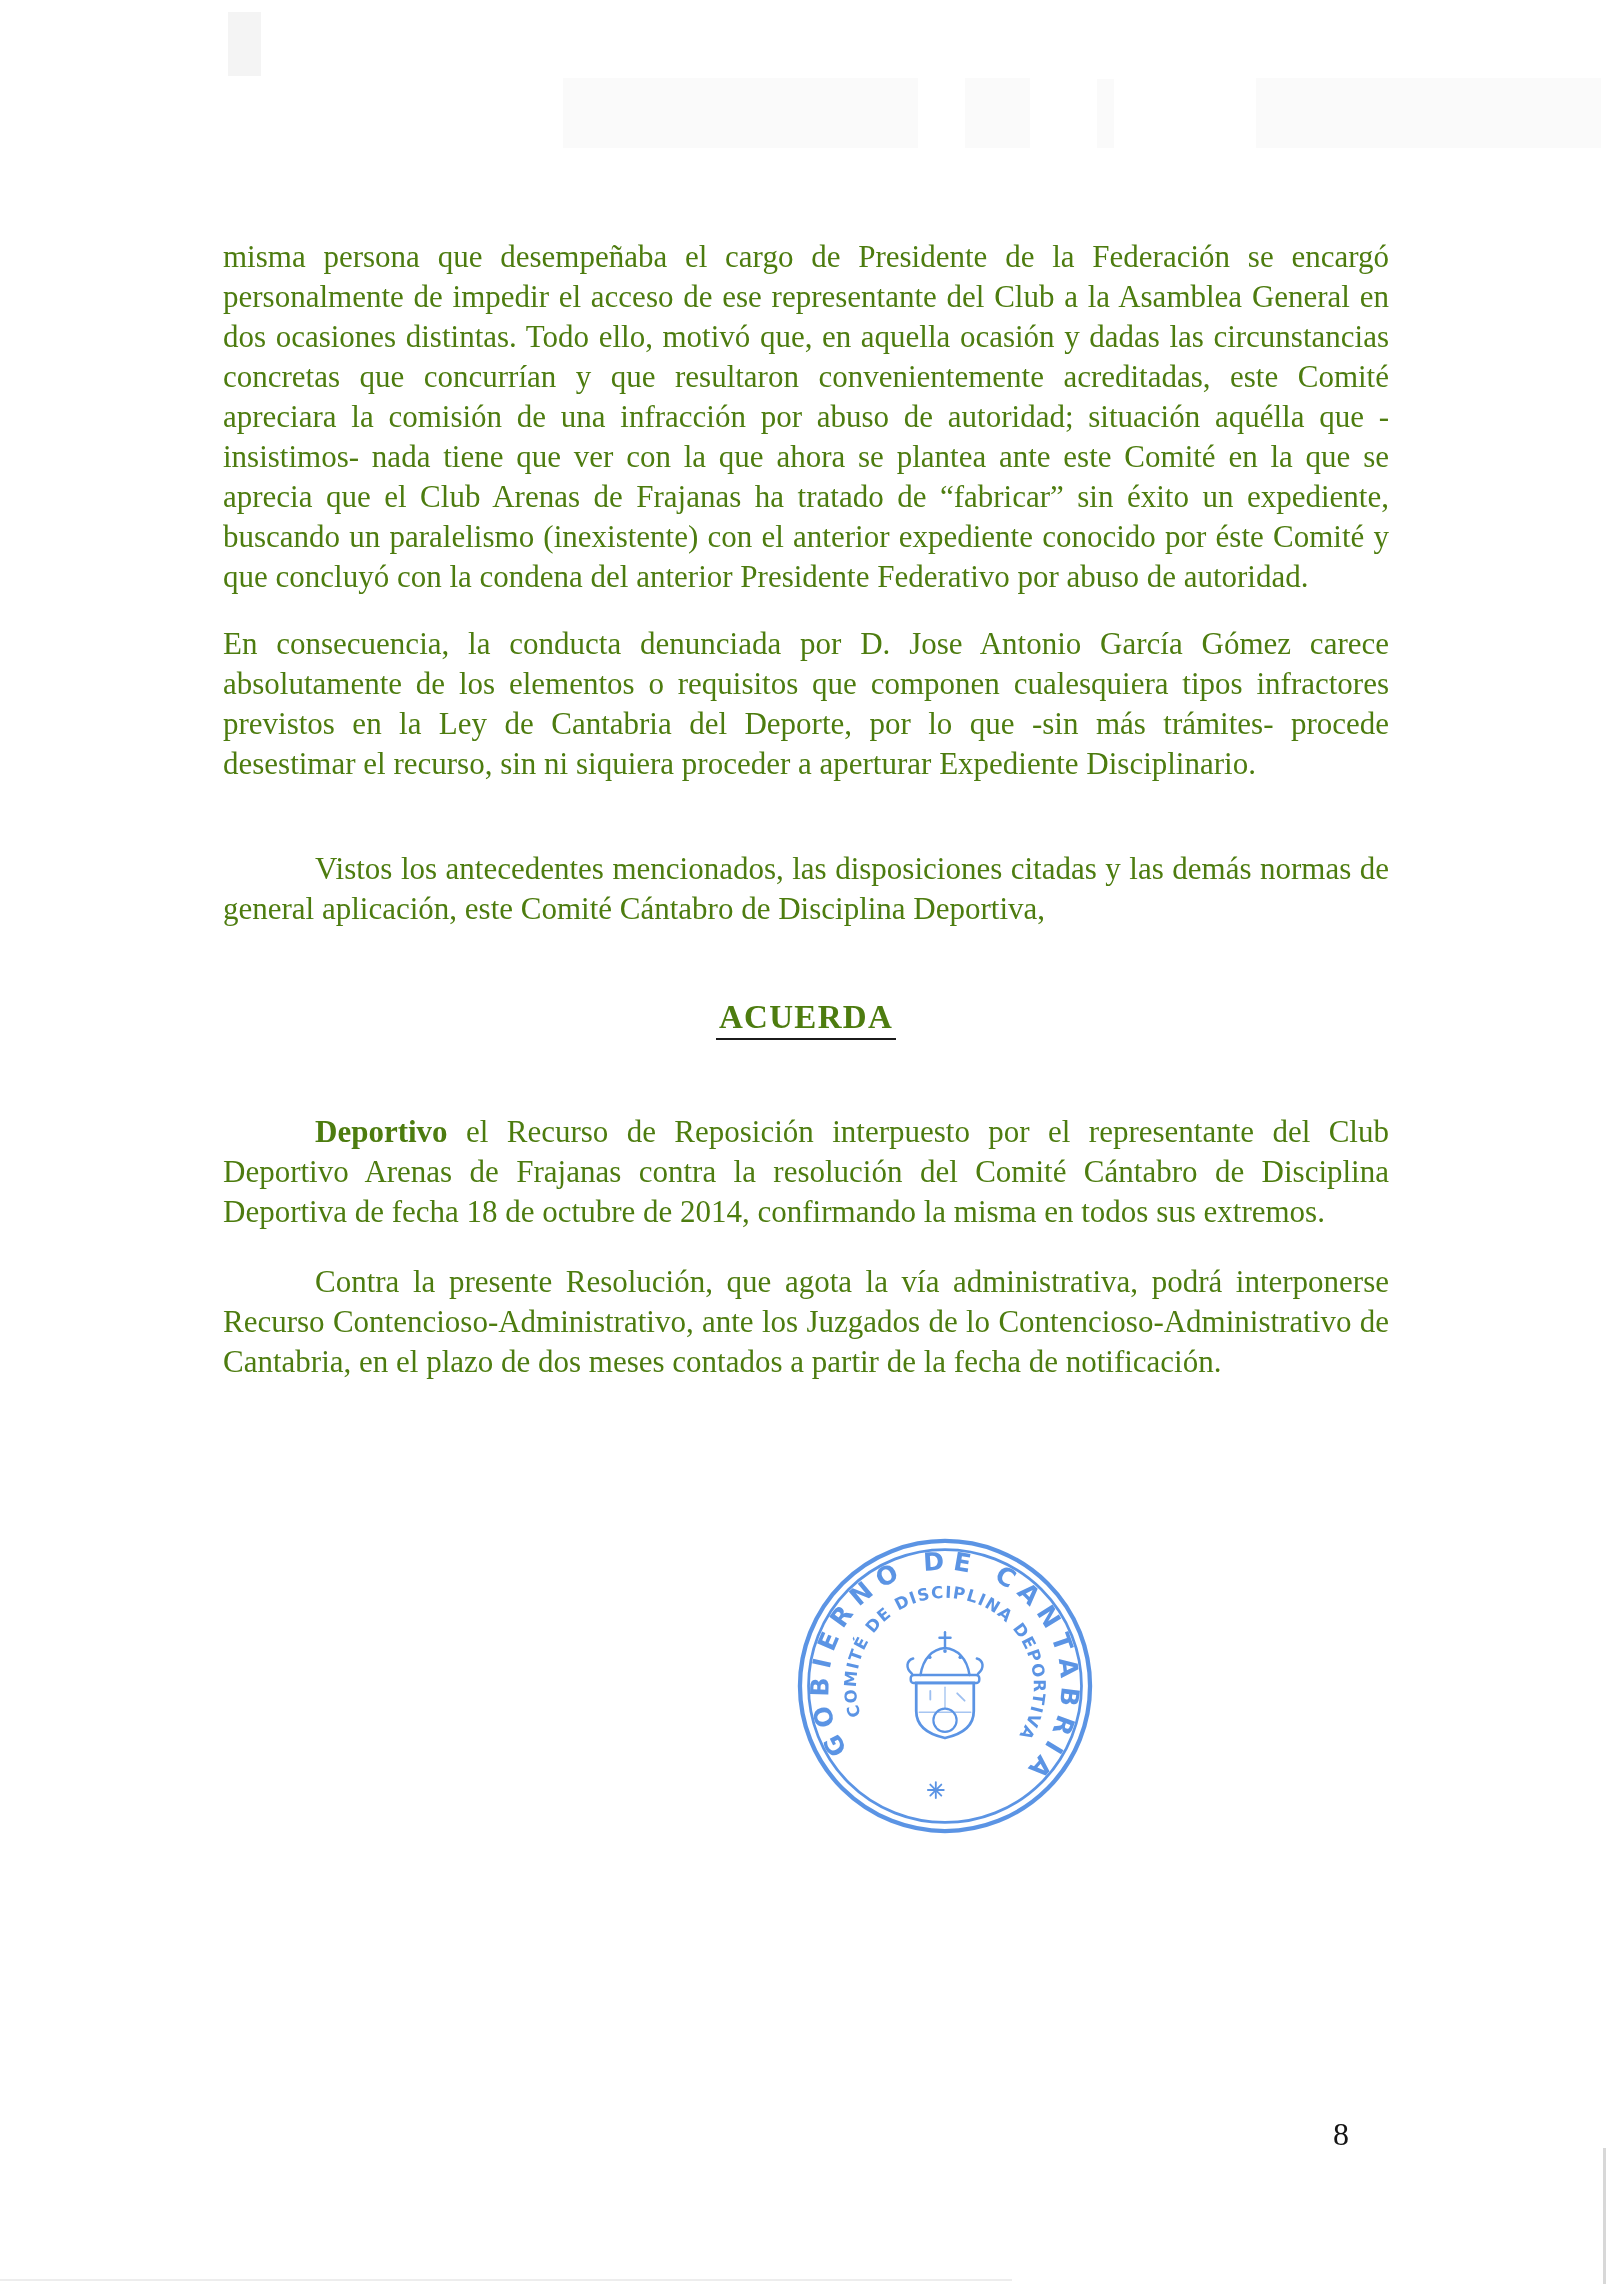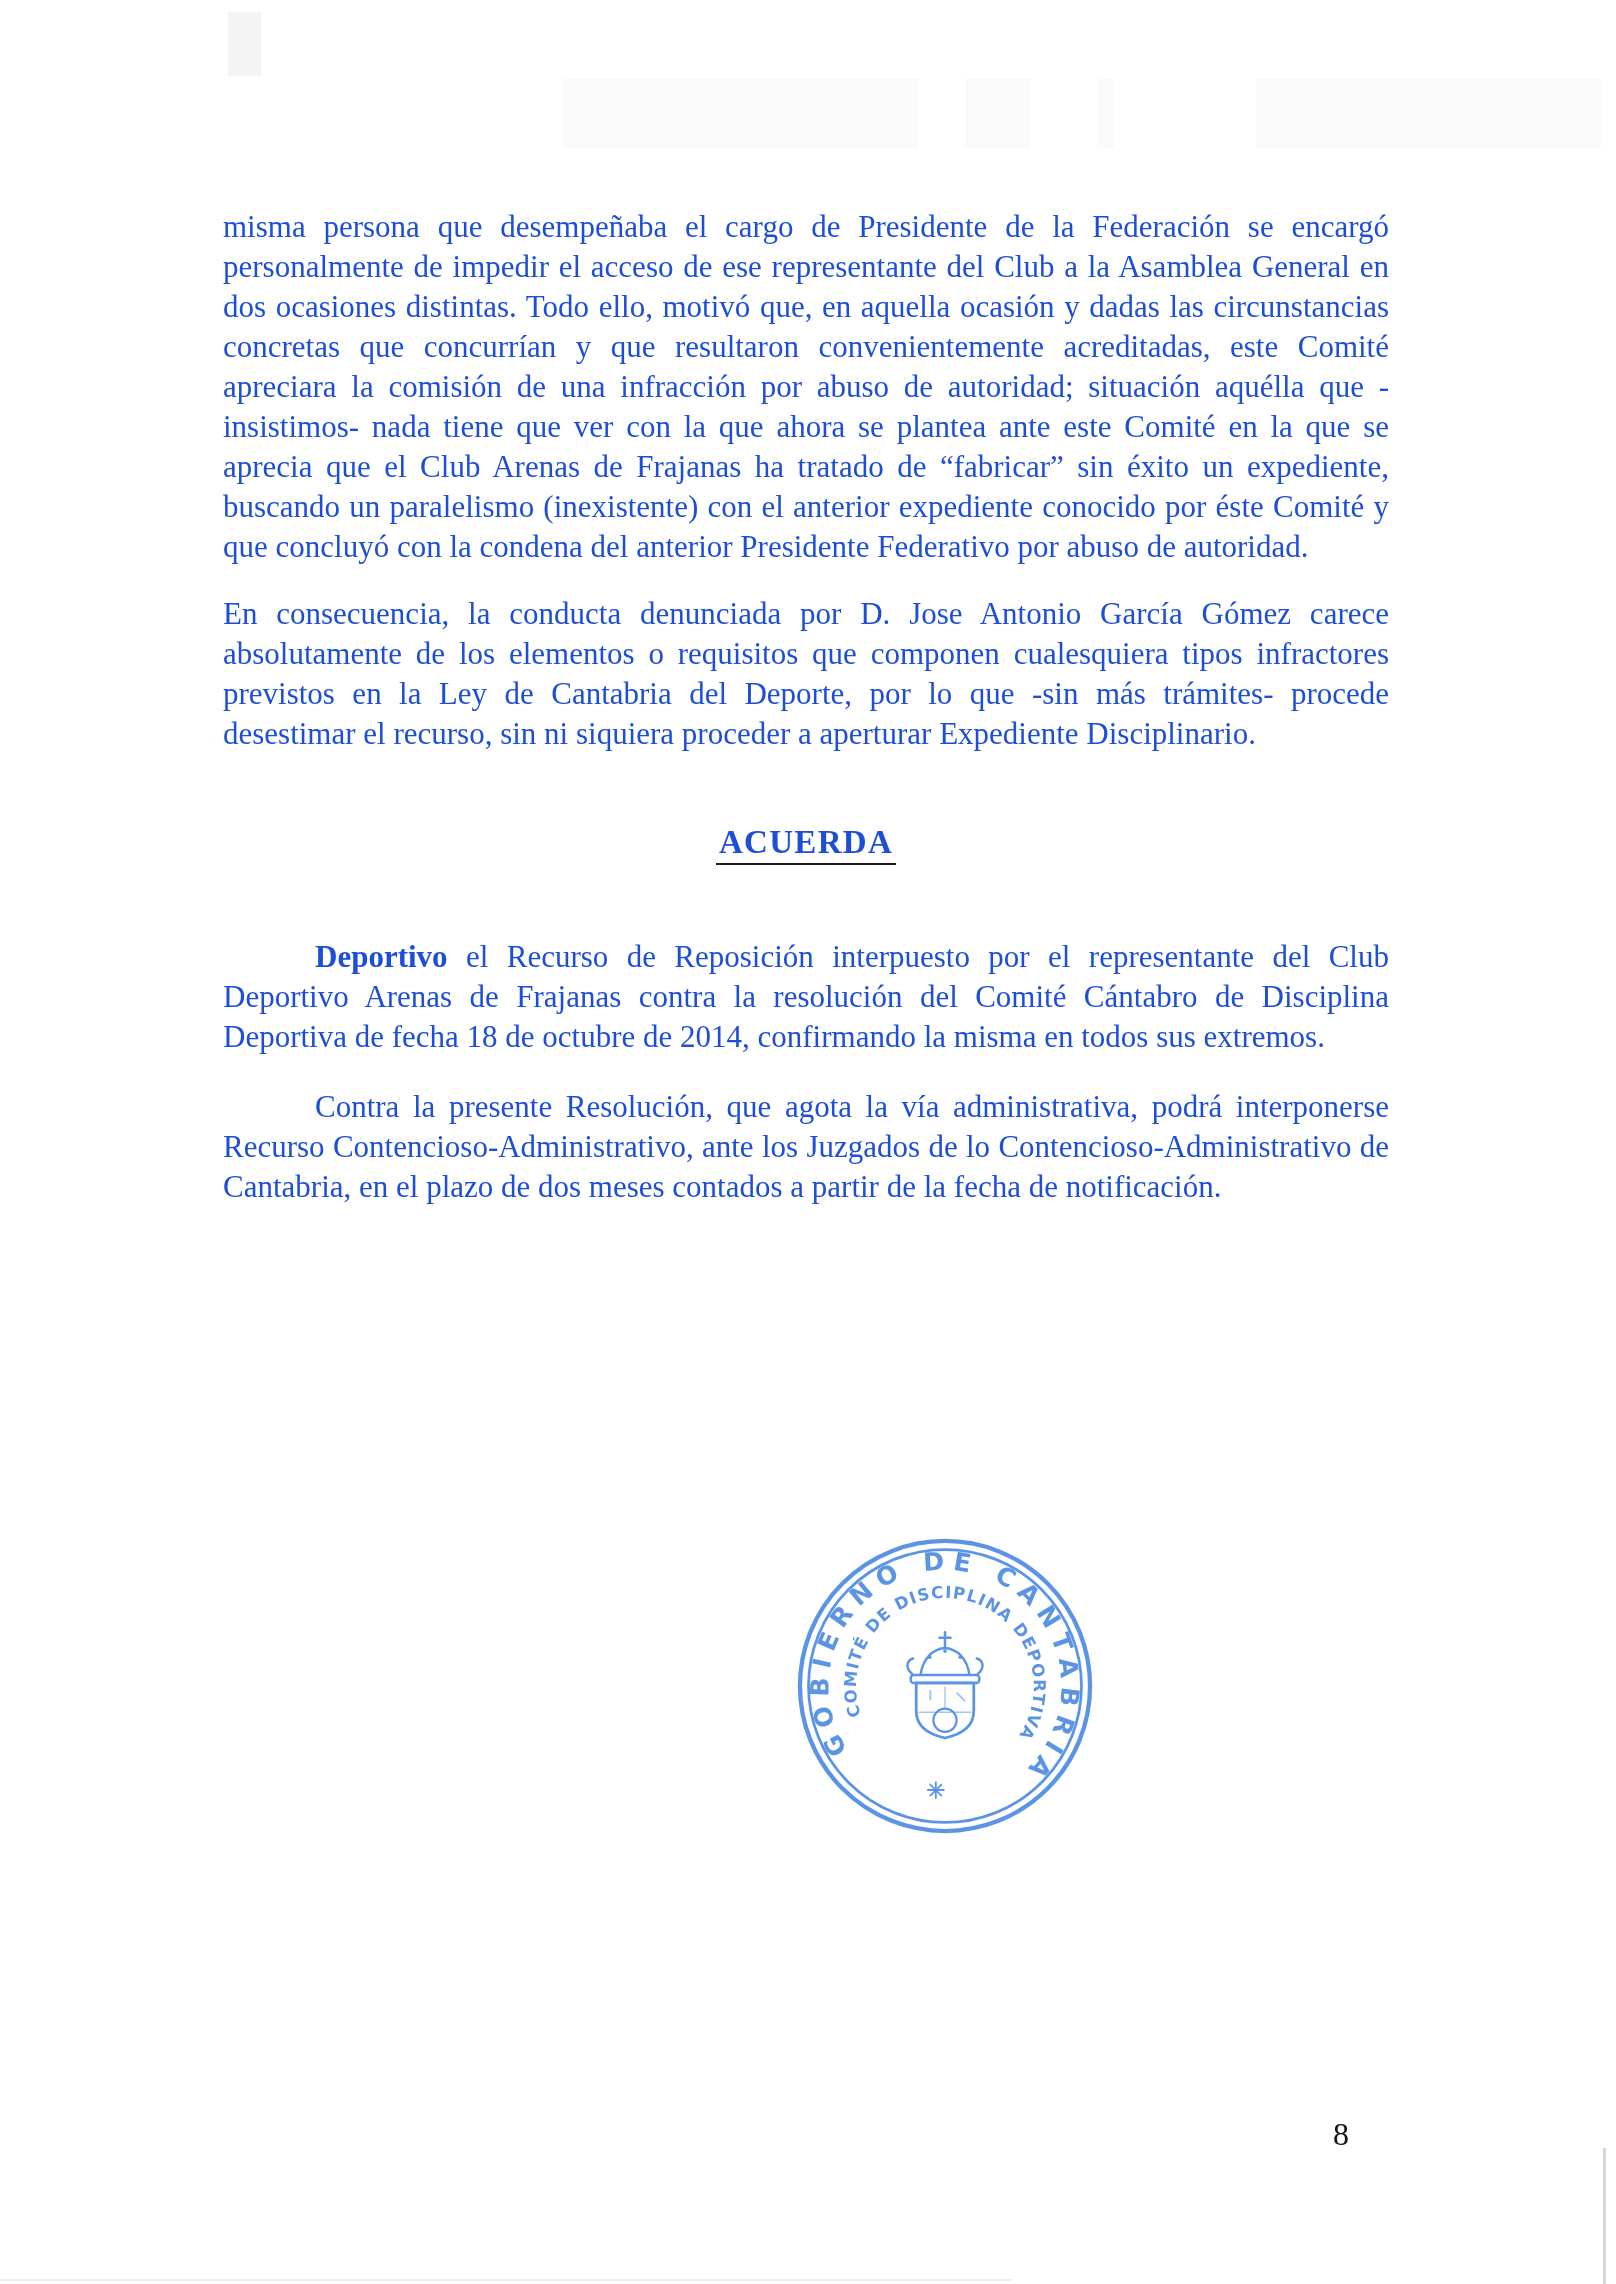--- a/index.html
+++ b/index.html
@@ -65,23 +65,24 @@
 <div class="page">
 
   <div class="artifact" style="left:228px; top:11.7px; width:33px; height:64px; background:#f4f4f4;"></div>
   <div class="artifact" style="left:563px; top:78px; width:355px; height:70px; background:#fafafa;"></div>
   <div class="artifact" style="left:965px; top:78px; width:65px; height:70px; background:#fafafa;"></div>
   <div class="artifact" style="left:1097px; top:79px; width:17px; height:69px; background:#fafafa;"></div>
   <div class="artifact" style="left:1256px; top:78px; width:345px; height:70px; background:#fafafa;"></div>
   <div class="artifact" style="left:1603px; top:2148px; width:3.3px; height:136px; background:#d8d8d8;"></div>
   <div class="artifact" style="left:0; top:2279px; width:1012px; height:2px; background:#ededed;"></div>
 
-  <div class="doc" style="color: #1d4ed8;">
+  <div class="doc" style="color: #4d7c0f; margin-top: 30px;">
     <p class="p1">misma persona que desempeñaba el cargo de Presidente de la Federación se encargó personalmente de impedir el acceso de ese representante del Club a la Asamblea General en dos ocasiones distintas. Todo ello, motivó que, en aquella ocasión y dadas las circunstancias concretas que concurrían y que resultaron convenientemente acreditadas, este Comité apreciara la comisión de una infracción por abuso de autoridad; situación aquélla que -insistimos- nada tiene que ver con la que ahora se plantea ante este Comité en la que se aprecia que el Club Arenas de Frajanas ha tratado de “fabricar” sin éxito un expediente, buscando un paralelismo (inexistente) con el anterior expediente conocido por éste Comité y que concluyó con la condena del anterior Presidente Federativo por abuso de autoridad.</p>
     <p class="p2">En consecuencia, la conducta denunciada por D. Jose Antonio García Gómez carece absolutamente de los elementos o requisitos que componen cualesquiera tipos infractores previstos en la Ley de Cantabria del Deporte, por lo que -sin más trámites- procede desestimar el recurso, sin ni siquiera proceder a aperturar Expediente Disciplinario.</p>
+    <p class="p3">Vistos los antecedentes mencionados, las disposiciones citadas y las demás normas de general aplicación, este Comité Cántabro de Disciplina Deportiva,</p>
 
     <div class="heading-wrap">
       <span class="heading">ACUERDA</span>
     </div>
 
     <p class="p4"><span class="lead">Deportivo</span><span> el Recurso de Reposición interpuesto por el representante del Club Deportivo Arenas de Frajanas contra la resolución del Comité Cántabro de Disciplina Deportiva de fecha 18 de octubre de 2014, confirmando la misma en todos sus extremos.</span></p>
 
     <p class="p5">Contra la presente Resolución, que agota la vía administrativa, podrá interponerse Recurso Contencioso-Administrativo, ante los Juzgados de lo Contencioso-Administrativo de Cantabria, en el plazo de dos meses contados a partir de la fecha de notificación.</p>
   </div>
 

